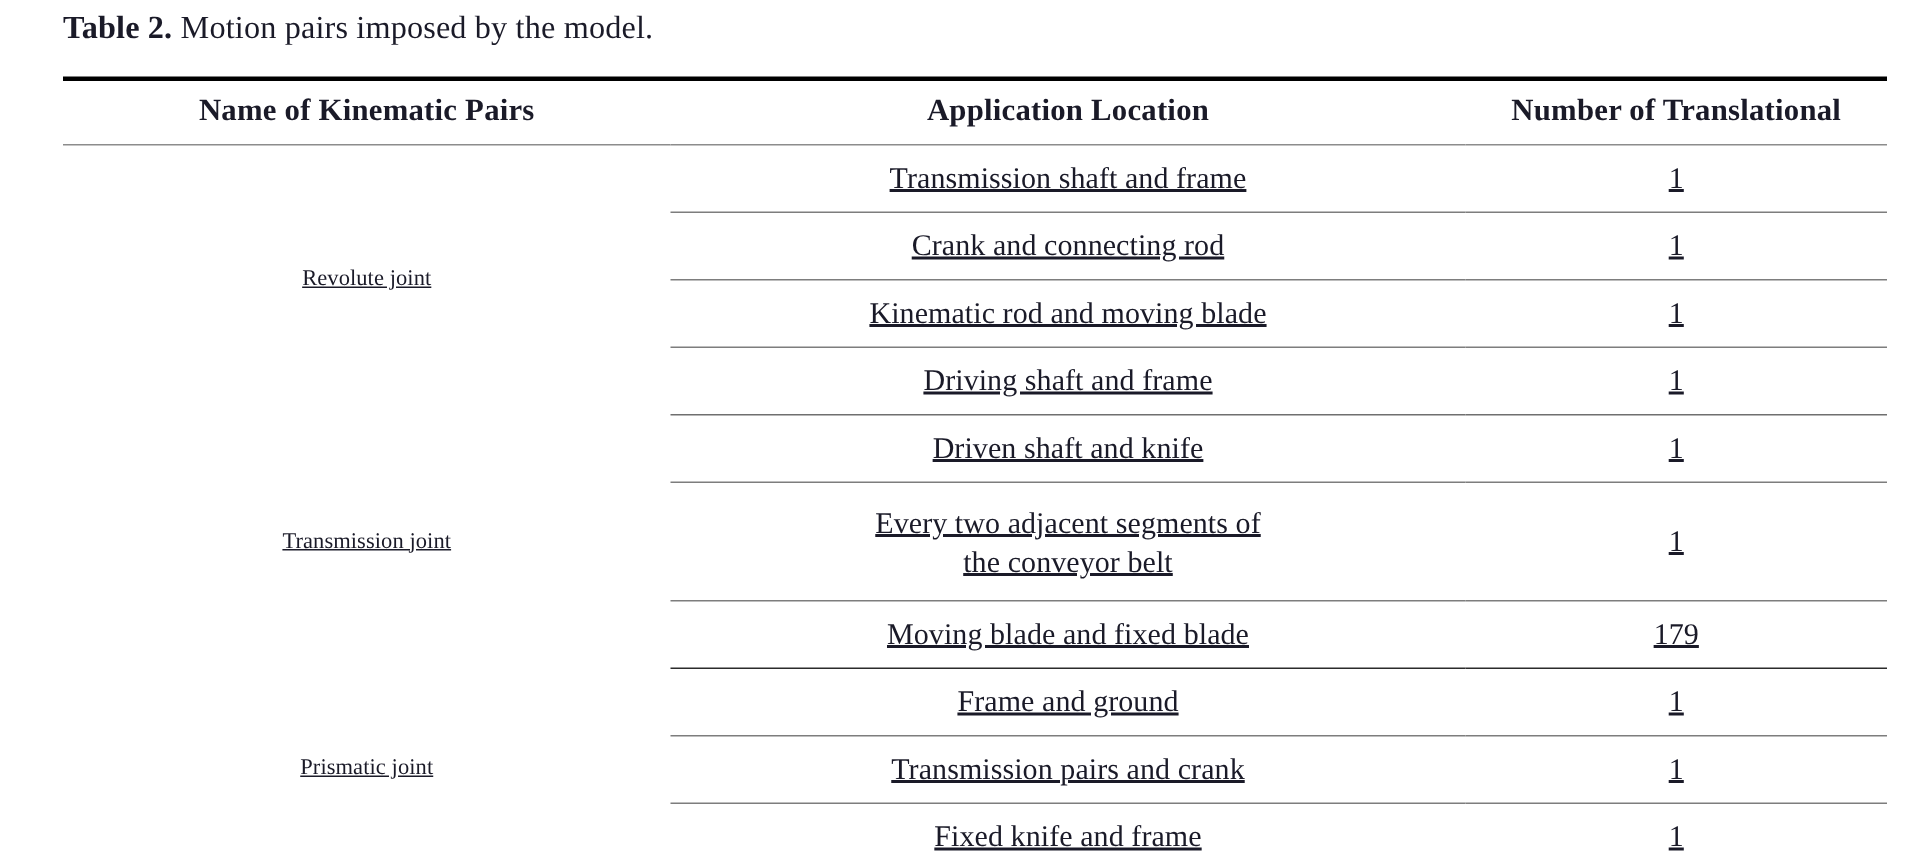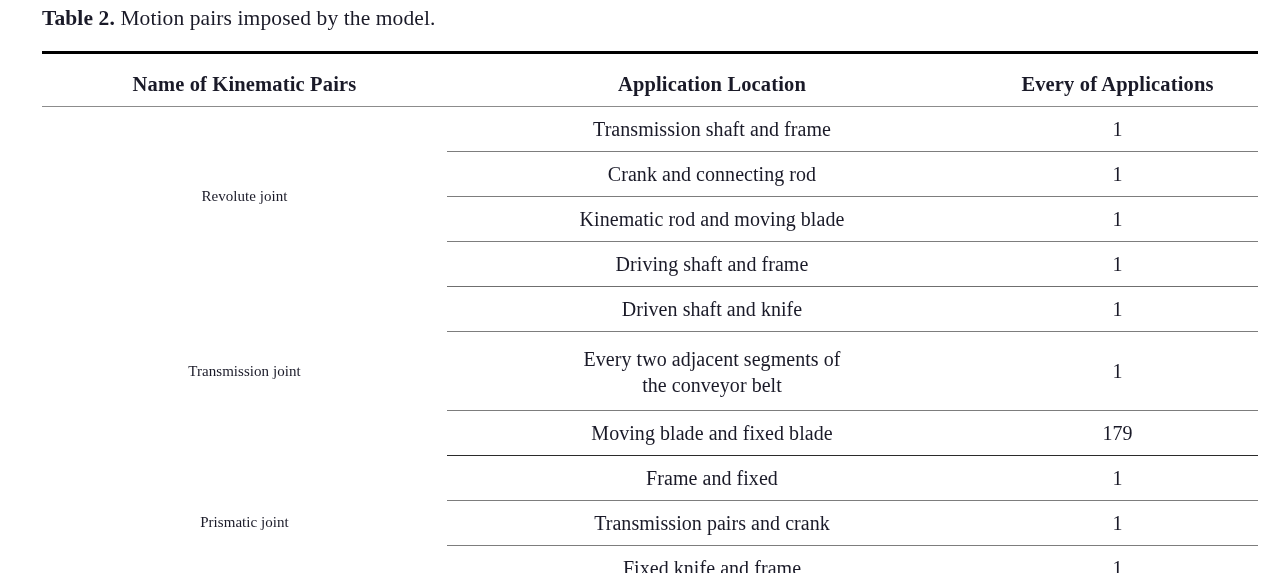--- a/index.html
+++ b/index.html
@@ -61,33 +61,34 @@
   .rule-top {
     height: 0;
     border-top: 3px solid #000000;
     width: 1216px;
   }
 
   thead th {
     font-weight: bold;
     font-size: 20.5px;
     text-align: center;
-    padding: 19px 4px 10px 4px;
+    padding: 9px 4px 10px 4px;
     border-bottom: 1.6px solid #8c8c8c;
     letter-spacing: 0.15px;
     white-space: nowrap;
   }
 
   tbody td {
     font-size: 20px;
     text-align: center;
     vertical-align: middle;
     padding: 0 6px;
     height: 44px;
     letter-spacing: 0.05px;
+    text-decoration: underline;
   }
 
   
   td.group-label {
     font-size: 15px;
   }
 
   
   tr.inner td.loc,
   tr.inner td.num {
@@ -130,21 +131,21 @@
       <colgroup>
         <col class="c1">
           <col class="c2">
           <col class="c3">
       </colgroup>
 
       <thead>
         <tr>
           <th>Name of Kinematic Pairs</th>
           <th>Application Location</th>
-          <th>Every of Applications</th>
+          <th>Number of Translational</th>
         </tr>
       </thead>
 
       <tbody>
 
         <tr class="inner">
           <td class="group-label" rowspan="4">Revolute joint</td>
           <td class="loc">Transmission shaft and frame</td>
           <td class="num">1</td>
         </tr>
@@ -173,21 +174,21 @@
           </td>
           <td class="num">1</td>
         </tr>
         <tr class="group-end-dark">
           <td class="loc">Moving blade and fixed blade</td>
           <td class="num">179</td>
         </tr>
 
         <tr class="inner">
           <td class="group-label" rowspan="3">Prismatic joint</td>
-          <td class="loc">Frame and fixed</td>
+          <td class="loc">Frame and ground</td>
           <td class="num">1</td>
         </tr>
         <tr class="inner">
           <td class="loc">Transmission pairs and crank</td>
           <td class="num">1</td>
         </tr>
         <tr>
           <td class="loc">Fixed knife and frame</td>
           <td class="num">1</td>
         </tr>

